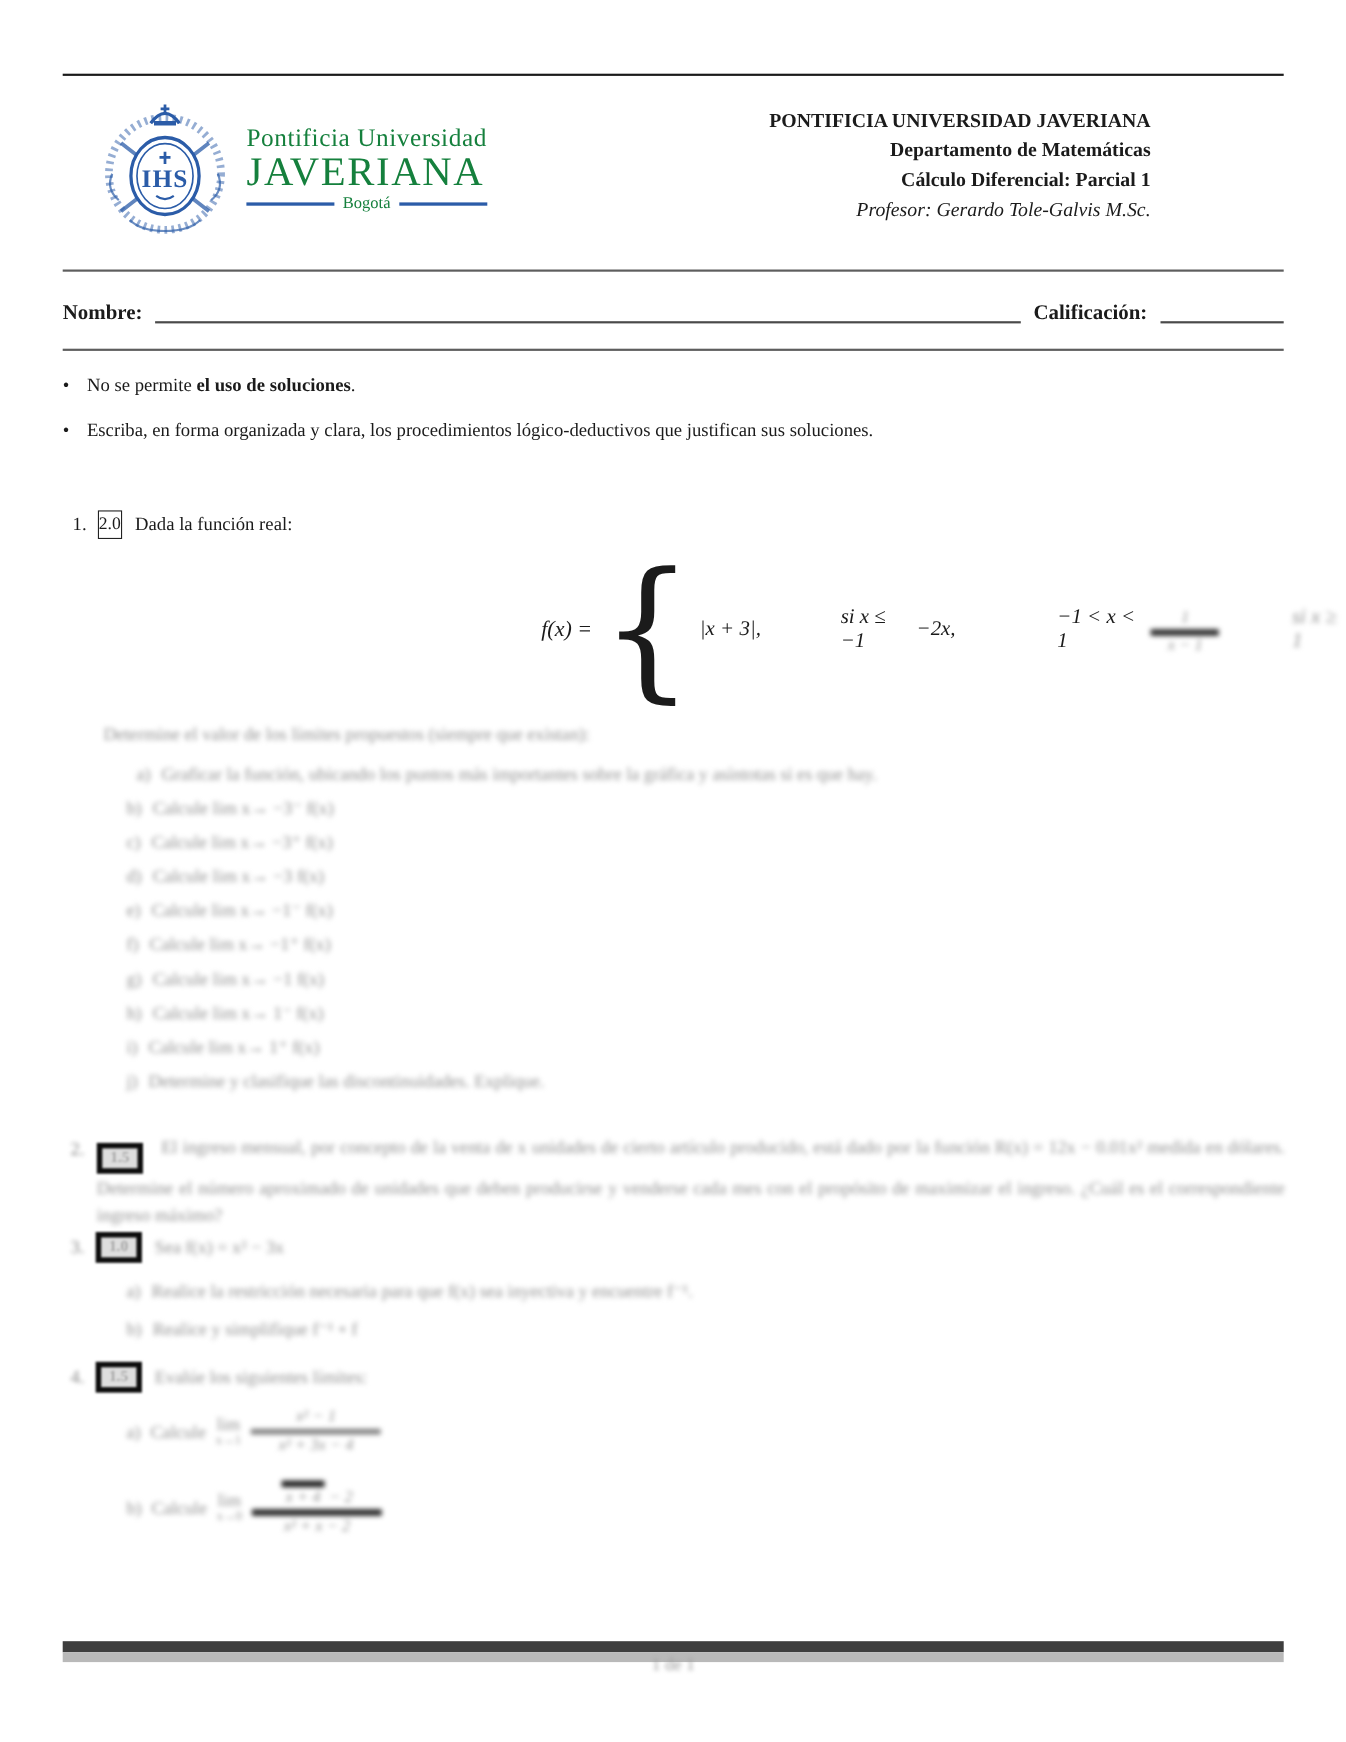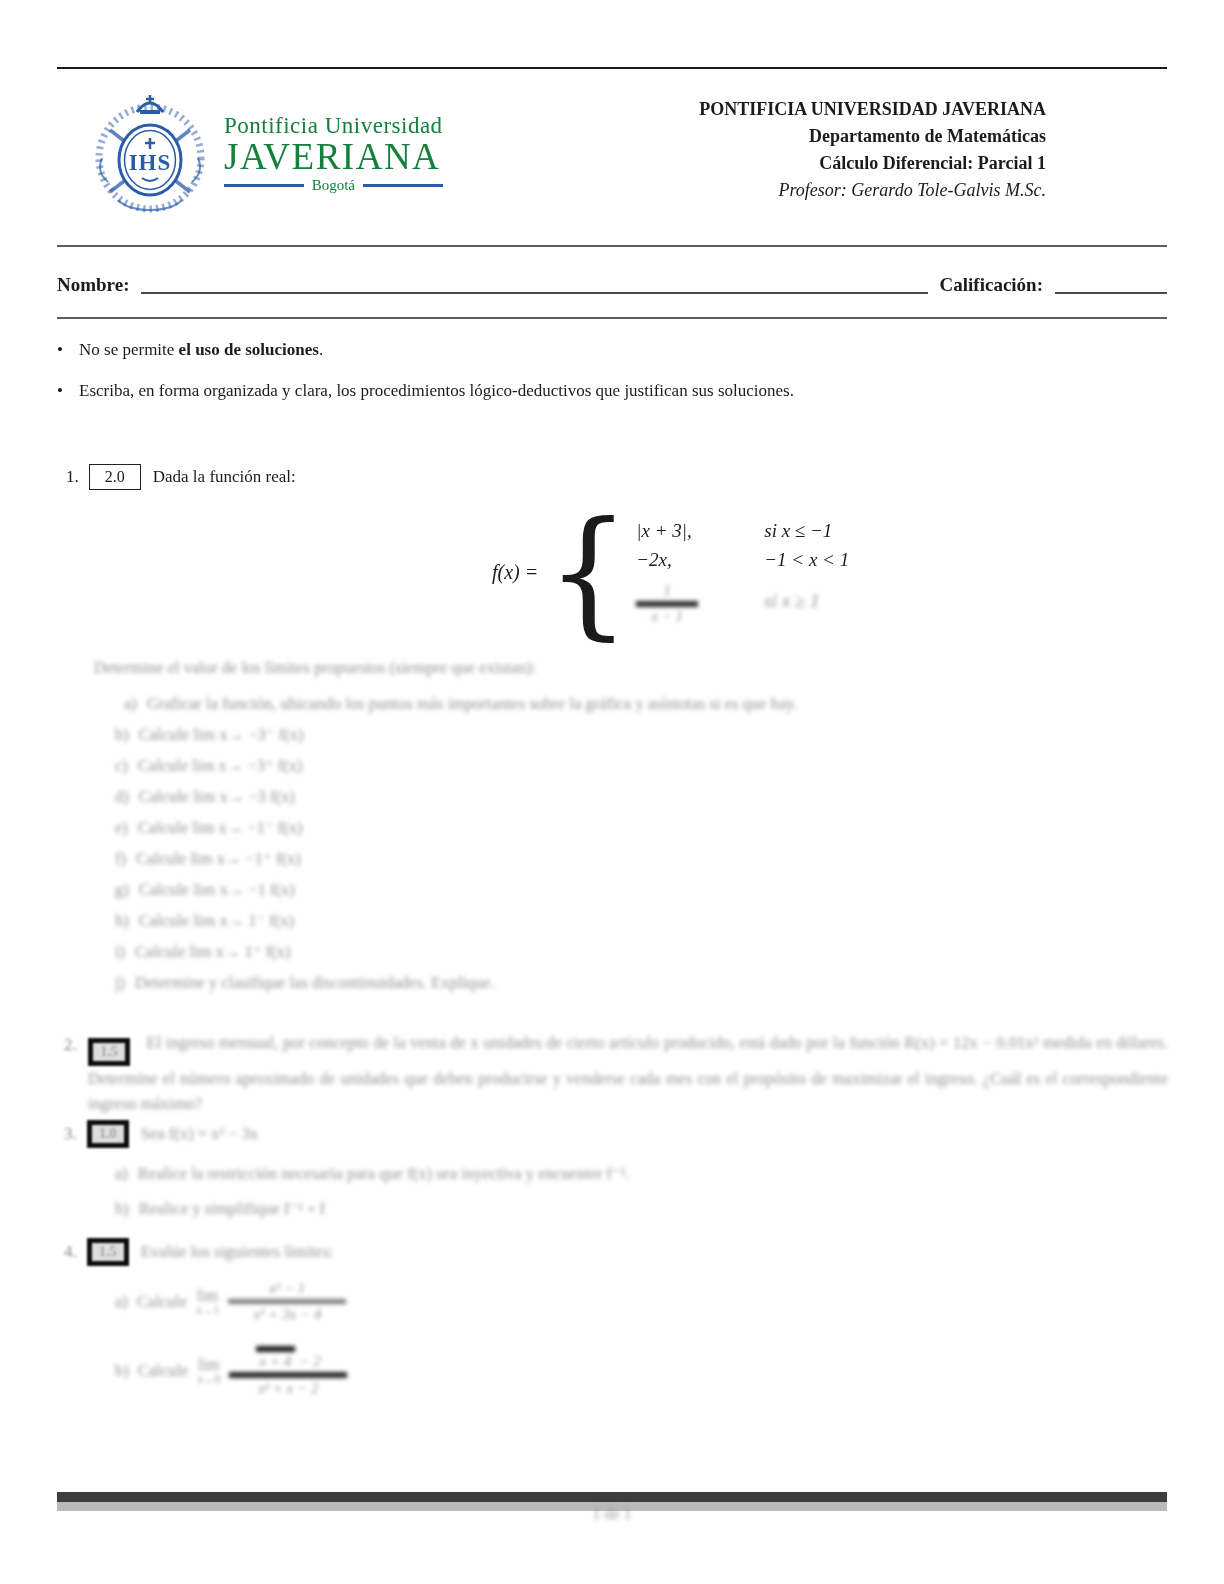--- a/index.html
+++ b/index.html
@@ -38,36 +38,36 @@
   .instructions { position:absolute; left:57px; top:339px; font-size:17px; }
   .ins { display:flex; margin-bottom:18.5px; line-height:22px; }
   .bullet { width:22px; }
   .bullet::before { content:"•"; font-size:17px; }
   .bold { font-weight:bold; }
   .bold-ul { font-weight:bold; text-decoration:underline; }
 
   
   .pnum { position:absolute; font-size:17px; }
   .pointbox {
-    display:inline-block; border:1.5px solid #222; padding:0 15px; font-size:16px;
+    display:inline-block; border:1.5px solid #222; padding:0 0; font-size:16px;
     line-height:24px; margin-right:12px;text-align:right;
   }
   .darkbox {
     display:inline-block; width:42px; height:28px; border:5px solid #0d0d0d; background:#dedede;
     color:#a8a8a8; font-weight:bold; text-align:center; font-size:14px; line-height:18px;
     filter:blur(1.2px); vertical-align:-8px; margin-right:12px;
   }
   .p1 { position:absolute; left:66px; top:464px; font-size:17px; }
 
   
   .eq { position:absolute; left:492px; top:512px; display:flex; align-items:center; }
   .fx { font-style:italic; font-size:20px; margin-right:8px; white-space:nowrap; }
   .brace { font-family:"DejaVu Serif",serif; font-size:132px; font-weight:normal; line-height:120px;
            transform:scaleY(1.05); margin-right:6px; }
-  .eqrows { display:flex; flex-direction:column; gap:7px; font-size:19px; font-style:italic; }
+  .eqrows { display:flex; gap:7px; font-size:19px; font-style:italic; }
   .eqrow { display:flex; align-items:center; }
   .expr { min-width:98px; }
   .cond { margin-left:30px; }
   .frac { display:inline-flex; flex-direction:column; align-items:center; line-height:1.05; font-size:15px; }
   .fracbar3 { width:62px; height:6px; background:#2c2c2c; margin:2px 0; }
   .blur1 { filter:blur(1.8px); color:#8a8a8a; }
   .blur2 { filter:blur(2.2px); color:#929292; }
 
   
   .redlist { position:absolute; left:94px; top:658px; width:1010px; font-size:16.5px; }

